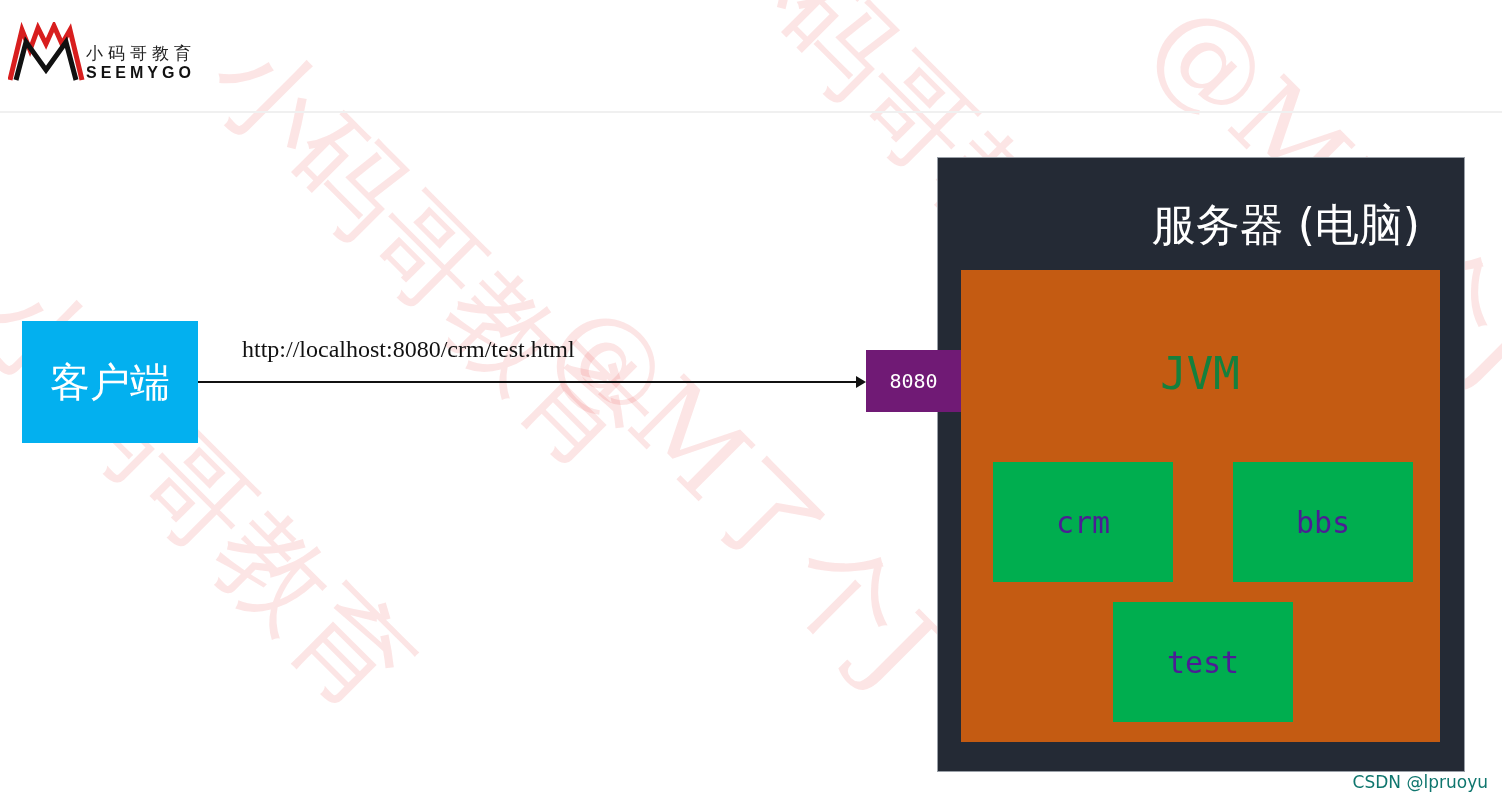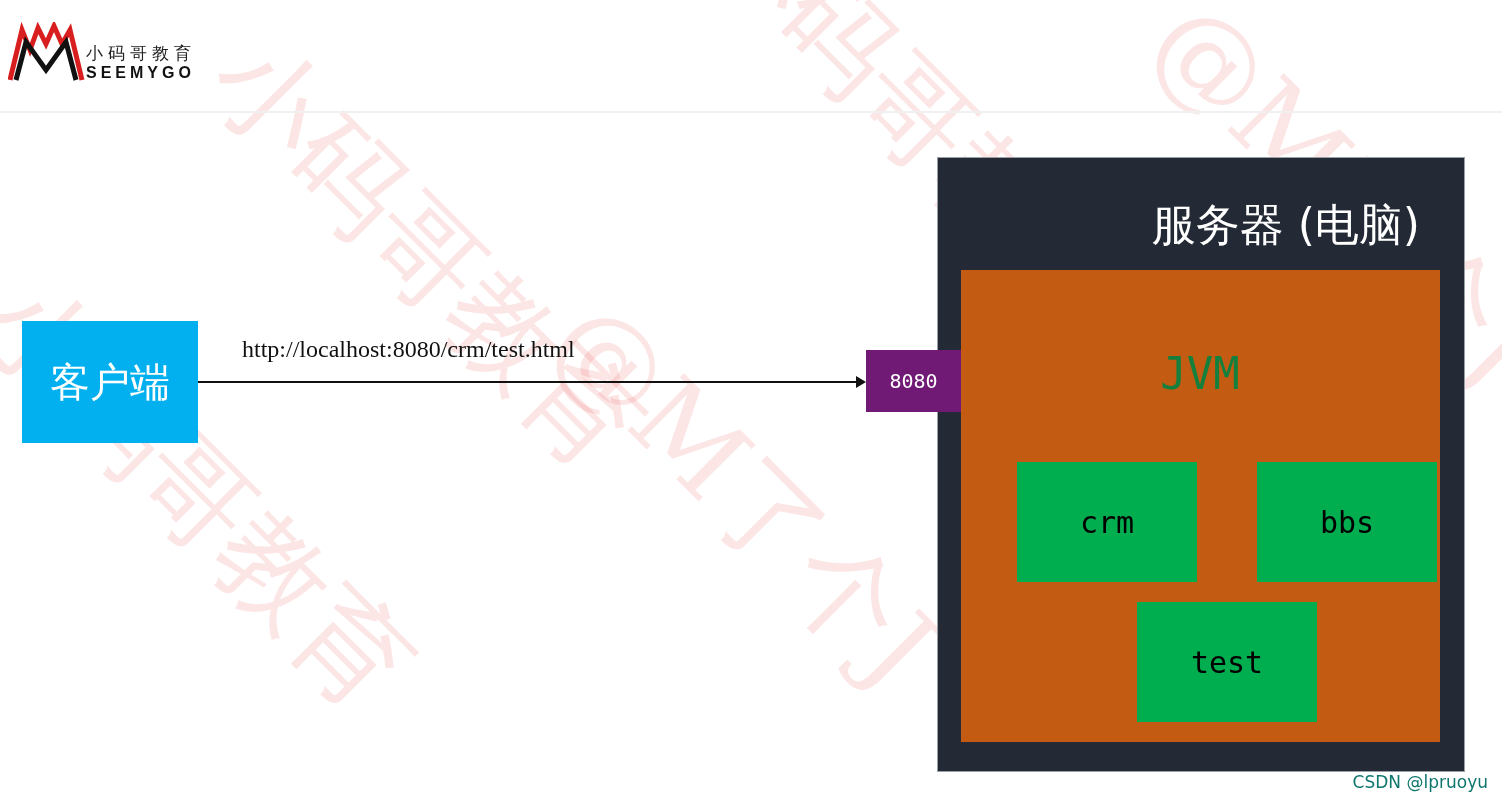--- a/index.html
+++ b/index.html
@@ -11,21 +11,21 @@
   .logo-en { left:86px; top:64px; font-size:16px; color:#111; font-weight:bold; letter-spacing:4px; font-family:"Liberation Sans", sans-serif; }
   .client { left:22px; top:321px; width:176px; height:122px; background:#03b0ef; color:#fff; display:flex; align-items:center; justify-content:center; font-size:40px; }
   .arrow-line { left:198px; top:381px; width:660px; height:2px; background:#111; }
   .arrow-head { left:856px; top:376px; width:0; height:0; border-top:6px solid transparent; border-bottom:6px solid transparent; border-left:10px solid #111; }
   .url { left:242px; top:336px; font-family:Liberation Serif, serif; font-size:24px; color:#111; }
   .server { left:937px; top:157px; width:528px; height:615px; background:#242a35; border:1px solid #9aa0a8; box-sizing:border-box; }
   .server-title { left:937px; top:196px; width:500px; text-align:right; color:#fff; font-size:44px; }
   .jvm { left:961px; top:270px; width:479px; height:472px; background:#c45b12; }
   .port { left:866px; top:350px; width:95px; height:62px; background:#701a75; color:#fff; font-family:"DejaVu Sans Mono", monospace; font-size:20px; display:flex; align-items:center; justify-content:center; }
   .jvm-title { left:961px; top:348px; width:479px; text-align:center; color:#15803d; font-family:"DejaVu Sans Mono", monospace; font-size:44px; line-height:52px; }
-  .app { background:#00ae4f; color:#000000; font-family:"DejaVu Sans Mono", monospace; font-size:30px; display:flex; align-items:center; justify-content:center; width:180px; height:120px;margin-left:24px; }
+  .app { background:#00ae4f; color:#4c1d95; font-family:"DejaVu Sans Mono", monospace; font-size:30px; display:flex; align-items:center; justify-content:center; width:180px; height:120px; }
   .wm { color:rgba(230,40,40,0.12); font-size:110px; transform:rotate(45deg); white-space:nowrap; pointer-events:none; font-family:"DejaVu Serif", serif; }
   .credit { right:14px; top:772px; font-size:17px; color:#0f766e; }
 </style>
 </head>
 <body>
 
 <div class="abs wm" style="left:150px;top:180px;">小码哥教育</div>
 <div class="abs wm" style="left:-80px;top:420px;">小码哥教育</div>
 <div class="abs wm" style="left:640px;top:40px;">小码哥教育</div>
 <div class="abs wm" style="left:500px;top:420px;">@M了个J</div>

